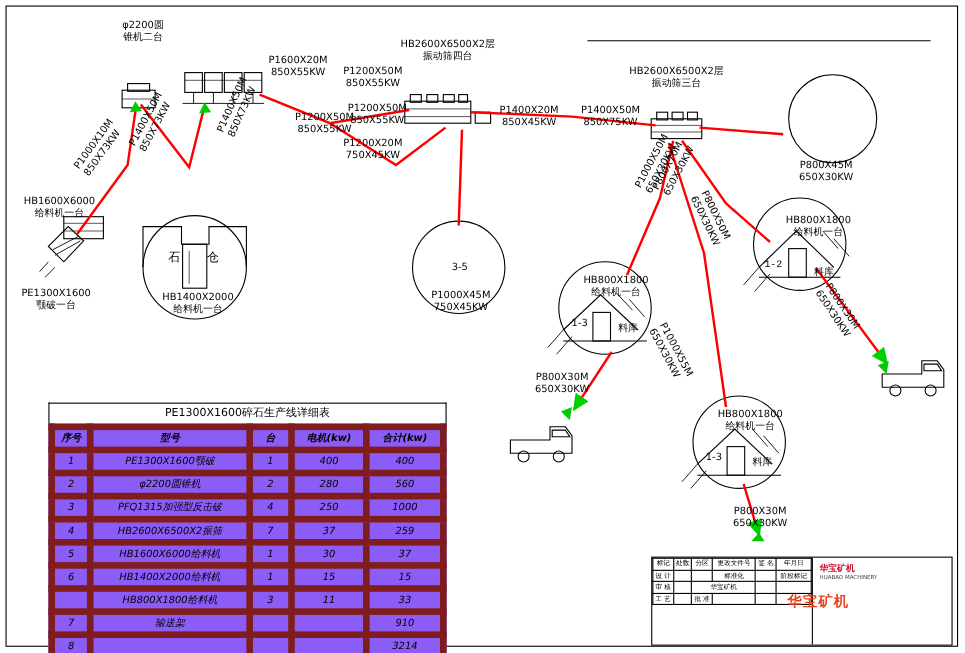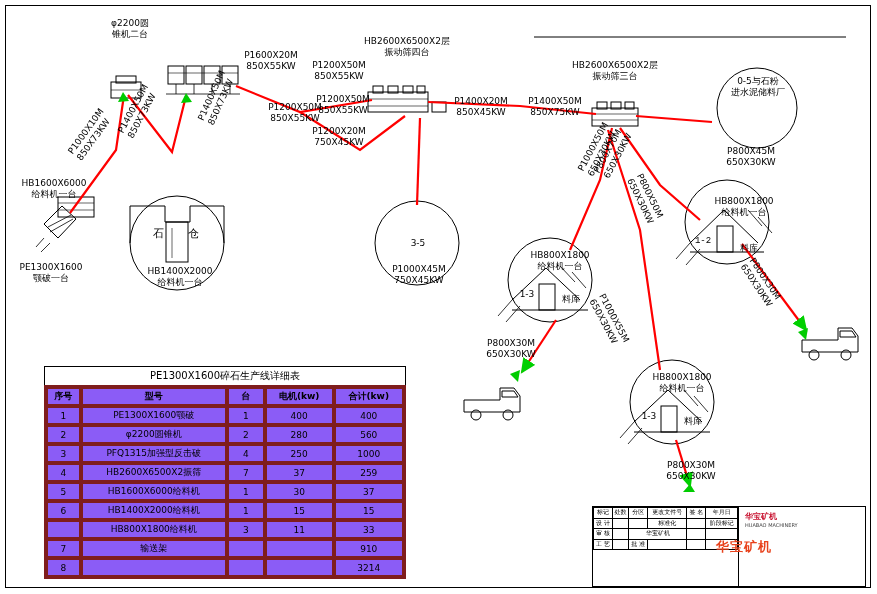--- a/index.html
+++ b/index.html
@@ -9,21 +9,21 @@
   .frame { position:absolute; left:5px; top:5px; width:866px; height:583px;
            border:1px solid #000; box-sizing:border-box; }
   svg.layer { position:absolute; left:0; top:0; width:877px; height:594px; pointer-events:none; }
   .lbl { position:absolute; font-size:9px; line-height:11px; white-space:pre; }
   .lbl.c { text-align:center; }
   .title { position:absolute; font-size:14px; font-weight:bold; letter-spacing:1px; }
   .big { font-size:11px; }
   
   #spec { position:absolute; left:44px; top:366px; width:362px; border-collapse:collapse;
           font-size:9px; background:#8b5cf6; }
-  #spec td, #spec th { border:4px solid #7f1d1d; height:15px; padding:0 2px; text-align:center; }
+  #spec td, #spec th { border:6px solid #7f1d1d; height:15px; padding:0 2px; text-align:center;font-style:italic; }
   #spec caption { border:1px solid #000; border-bottom:none; font-size:10px; height:18px;
                   line-height:18px; background:#fff; caption-side:top; }
   
   #titleblock { position:absolute; left:592px; top:506px; width:274px; height:81px;
                 border:1px solid #000; box-sizing:border-box; background:#fff; display:flex; }
   #tb-left { width:146px; border-right:1px solid #000; box-sizing:border-box; position:relative; }
   #tb-left table { width:100%; border-collapse:collapse; font-size:6px; }
   #tb-left td { border:1px solid #000; height:9.5px; text-align:center; padding:0; }
   #tb-right { flex:1; position:relative; }
   #logo { position:absolute; left:6px; top:4px; font-size:8px; font-weight:bold; color:#c8102e; }
@@ -187,22 +187,20 @@
 给料机一台</div>
   <div class="lbl c" style="left:96px; top:18px; width:68px;">φ2200圆
 锥机二台</div>
   <div class="lbl c" style="left:352px; top:36px; width:110px;">HB2600X6500X2层
 振动筛四台</div>
   <div class="lbl c" style="left:556px; top:60px; width:118px;">HB2600X6500X2层
 振动筛三台</div>
   <div class="lbl c big" style="left:132px; top:228px; width:90px; letter-spacing:2px;">石    仓</div>
   <div class="lbl c" style="left:130px; top:266px; width:100px;">HB1400X2000
 给料机一台</div>
-  <div class="lbl c" style="left:710px; top:76px; width:96px;">0-5与石粉
-进水泥储料厂</div>
 
   <div class="lbl c" style="left:688px; top:236px; width:30px;font-family:Liberation Mono, monospace;">1-2</div>
   <div class="lbl c" style="left:512px; top:289px; width:30px;">1-3</div>
   <div class="lbl c" style="left:634px; top:411px; width:30px;">1-3</div>
   <div class="lbl c" style="left:400px; top:238px; width:36px;">3-5</div>
 
   <div class="lbl" style="left:740px; top:243px;">料库</div>
   <div class="lbl" style="left:562px; top:294px;">料库</div>
   <div class="lbl" style="left:684px; top:416px;">料库</div>
 

